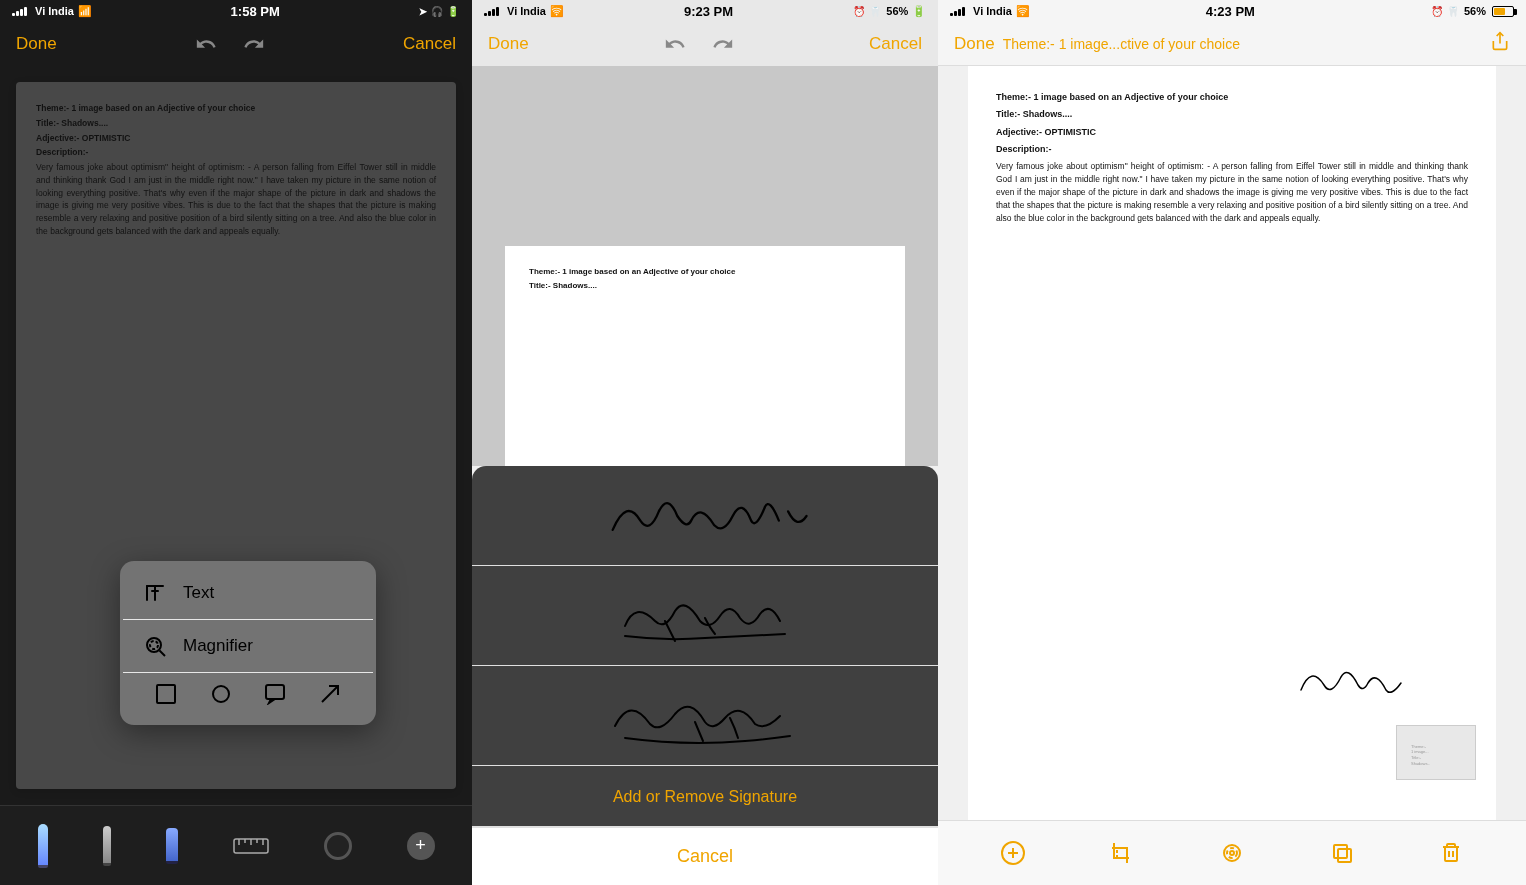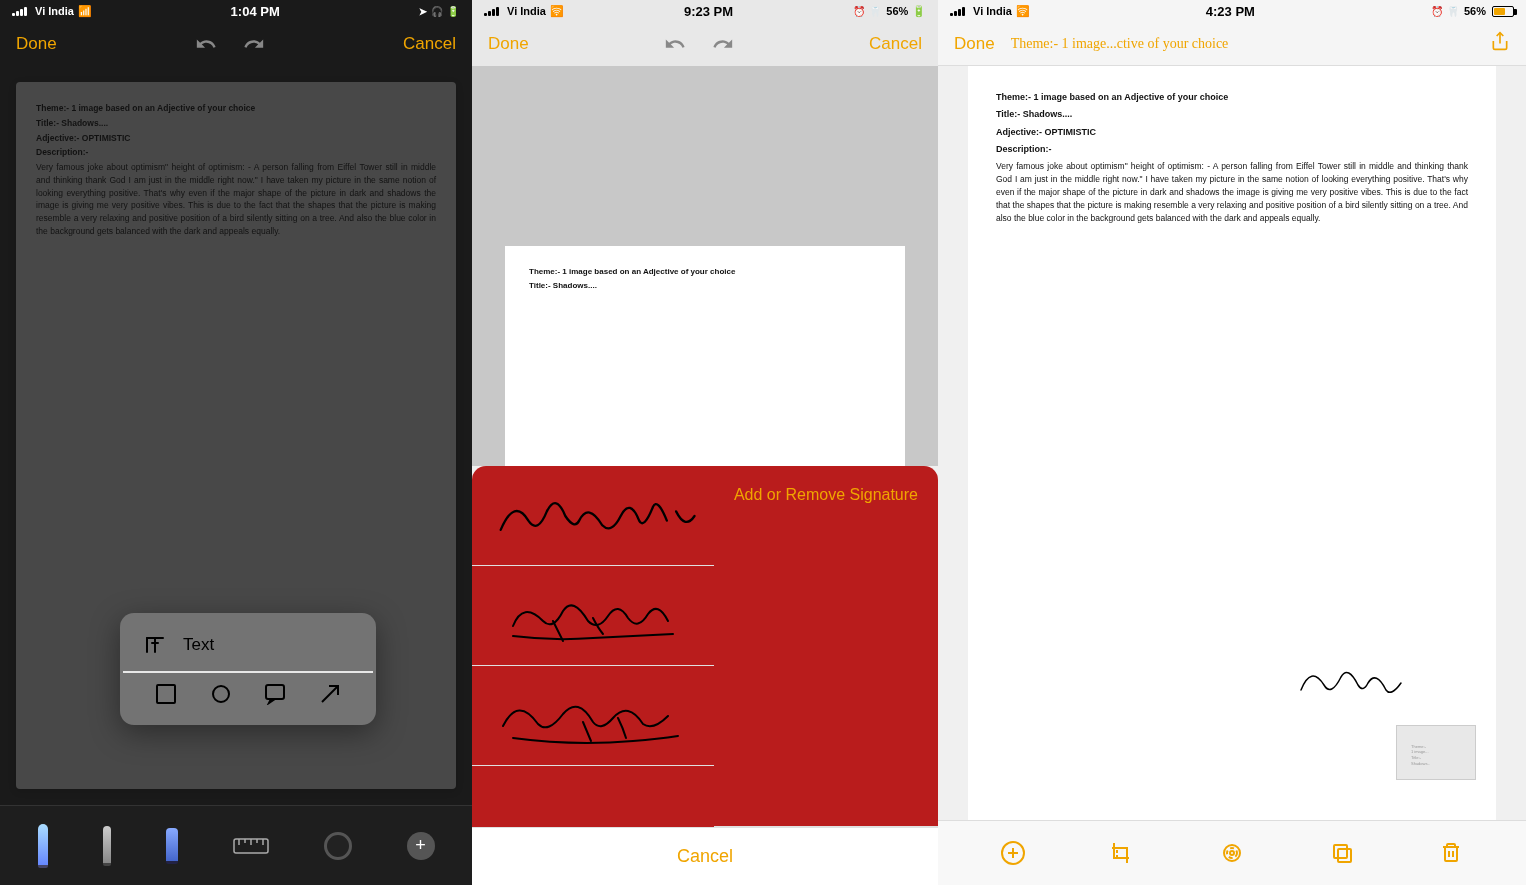--- a/index.html
+++ b/index.html
@@ -202,26 +202,26 @@
       width: 400px;
       padding: 20px 24px;
       font-size: 8px;
       line-height: 1.5;
       color: #111;
       min-height: 220px;
     }
 
     
     .sig-picker {
-      background: #b91c1c;
+      background: #404040;
       border-radius: 14px 14px 0 0;
       overflow: hidden;
       flex: 1;
       display: flex;
-      flex-direction: row;
+      flex-direction: column;
     }
     .sig-list {
       flex: 1;
       overflow: auto;
       display: flex;
       flex-direction: column;
     }
     .sig-item {
       height: 100px;
       border-bottom: 1px solid #e0e0e0;
@@ -340,21 +340,21 @@
     <div class="status-left">
       <div class="signal-bars">
         <div class="bar bar1" style="background:#fff"></div>
         <div class="bar bar2" style="background:#fff"></div>
         <div class="bar bar3" style="background:#fff"></div>
         <div class="bar bar4" style="background:#fff"></div>
       </div>
       <span style="color:#fff;font-size:11px;margin-left:4px">Vi India</span>
       <span style="color:#fff;font-size:11px">📶</span>
     </div>
-    <div class="status-center" style="color:#fff">1:04 PM</div>
+    <div class="status-center" style="color:#fff">1:58 PM</div>
     <div class="status-right" style="color:#fff">
       <span>➤</span>
       <span>🎧</span>
       <span>🔋</span>
     </div>
   </div>
 
   <div class="toolbar" style="background:#1a1a1a;">
     <span class="toolbar-done">Done</span>
     <div class="toolbar-icons">
@@ -389,20 +389,30 @@
             <rect x="3" y="4" width="18" height="2" rx="1"></rect>
             <rect x="8" y="9" width="8" height="2" rx="1"></rect>
             <rect x="3" y="4" width="2" height="16" rx="1"></rect>
             <rect x="11" y="4" width="2" height="16" rx="1"></rect>
           </svg>
         </div>
         <span>Text</span>
       </div>
 
 
+      <div class="popup-item" style="border-bottom:none">
+        <div class="popup-icon">
+          <svg width="24" height="24" viewBox="0 0 24 24" fill="none" stroke="#000" stroke-width="2">
+            <circle cx="11" cy="11" r="7"></circle>
+            <line x1="16.5" y1="16.5" x2="22" y2="22"></line>
+            <circle cx="11" cy="11" r="4" stroke-dasharray="3 2"></circle>
+          </svg>
+        </div>
+        <span>Magnifier</span>
+      </div>
 
       <div style="display:flex;align-items:center;justify-content:space-around;padding:10px 16px;border-top:1px solid #e8e8e8;">
         <div style="cursor:pointer">
           <svg width="22" height="22" viewBox="0 0 22 22" fill="none" stroke="#000" stroke-width="2">
               <rect x="2" y="2" width="18" height="18" rx="1"></rect>
             </svg>
         </div>
         <div style="cursor:pointer">
           <svg width="22" height="22" viewBox="0 0 22 22" fill="none" stroke="#000" stroke-width="2">
               <circle cx="11" cy="11" r="8"></circle>
@@ -551,21 +561,21 @@
       <span style="font-size:11px;font-weight:600">56%</span>
       <div style="width:22px;height:11px;border:1.5px solid #000;border-radius:2px;position:relative;display:inline-block;margin-left:2px;">
         <div style="position:absolute;top:1px;left:1px;width:55%;height:calc(100% - 2px);background:#f0a500;border-radius:1px;"></div>
         <div style="position:absolute;right:-4px;top:2px;width:3px;height:6px;background:#000;border-radius:0 1px 1px 0;"></div>
       </div>
     </div>
   </div>
 
   <div class="panel3-toolbar" style="background:#f5f5f5; border-bottom:1px solid #ddd;">
     <span class="panel3-done">Done</span>
-    <span class="panel3-title" style="margin-left:8px;font-family:Liberation Serif, serif;">Theme:- 1 image...ctive of your choice</span>
+    <span class="panel3-title" style="margin-left:0;">Theme:- 1 image...ctive of your choice</span>
     <span class="panel3-share">
       <svg width="20" height="20" viewBox="0 0 24 24" fill="none" stroke="#f0a500" stroke-width="2">
         <path d="M4 12v8a2 2 0 0 0 2 2h12a2 2 0 0 0 2-2v-8"></path>
         <polyline points="16 6 12 2 8 6"></polyline>
         <line x1="12" y1="2" x2="12" y2="15"></line>
       </svg>
     </span>
   </div>
 
   <div class="panel3-doc-area">

